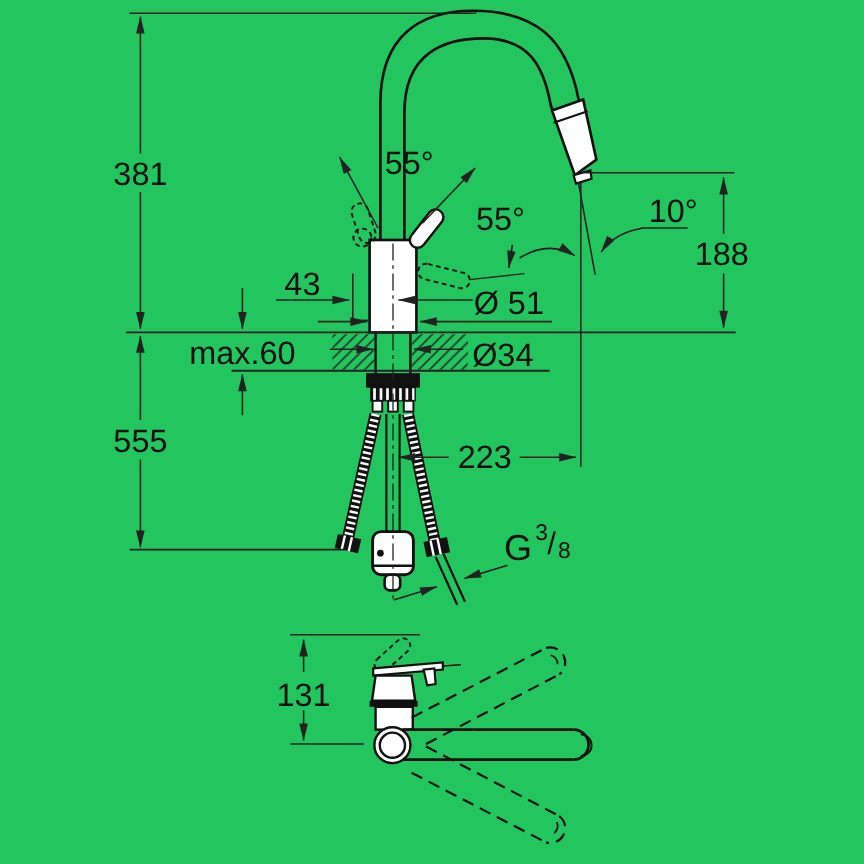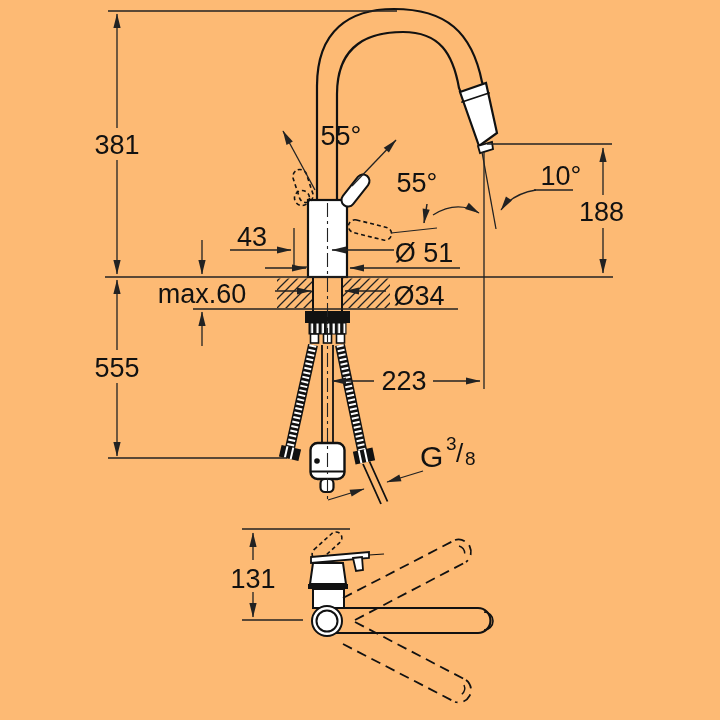--- a/index.html
+++ b/index.html
@@ -1,16 +1,16 @@
 <!DOCTYPE html>
 <html><head>
 <meta charset="utf-8">
 <style>
   html,body{margin:0;padding:0;background:#fff;}
-  .stage{width:720px;height:720px;background:#fdba74;position:relative;font-family:"Liberation Sans",sans-serif;}
+  .stage{width:720px;height:720px;background:#22c55e;position:relative;font-family:"Liberation Sans",sans-serif;}
   svg text{font-family:"Liberation Sans",sans-serif;fill:#111;}
   .dimtxt{font-size:27px;}
   .dimtxt-mid{text-anchor:middle;}
 </style>
 </head>
 <body>
 
 <div class="stage">
 <svg width="720" height="720" viewBox="0 0 720 720">
   <defs>

